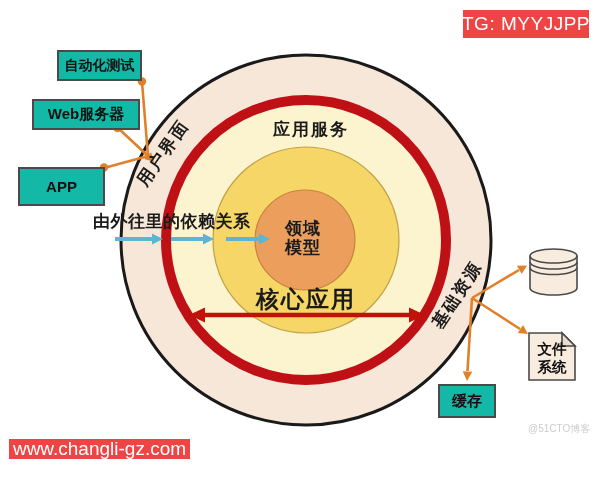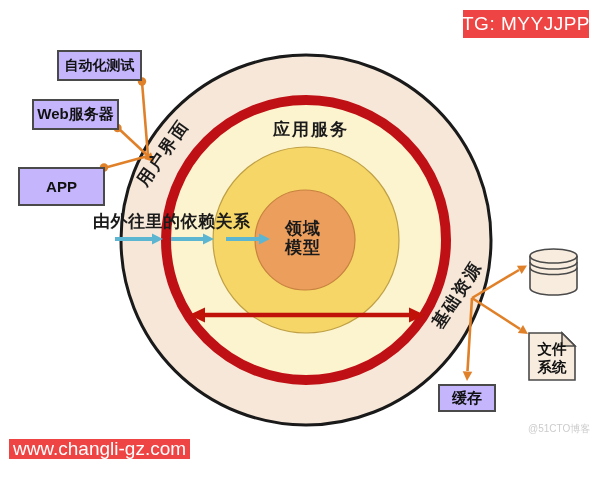--- a/index.html
+++ b/index.html
@@ -31,33 +31,33 @@
     position: absolute;
     left: 528px; top: 422px;
     font-size: 10px;
     color: #cccccc;
     white-space: nowrap;
   }
 
   
   .node {
     position: absolute;
-    background: #c4b5fd;
+    background: #14b8a6;
     border: 2px solid #4a4a4a;
     display: flex;
     align-items: center;
     justify-content: center;
     font-weight: bold;
     color: #111;
     white-space: nowrap;
   }
   .node-auto-test  { left: 57px;  top: 50px;  width: 85px; height: 31px; font-size: 14px; }
-  .node-web-server { left: 32px;  top: 99px;  width: 87px; height: 31px; font-size: 15px; }
+  .node-web-server { left: 32px;  top: 99px;  width: 108px; height: 31px; font-size: 15px; }
   .node-app        { left: 18px;  top: 167px; width: 87px; height: 39px; font-size: 15px; }
-  .node-cache      { left: 438px; top: 384px; width: 58px; height: 28px; font-size: 15px; }
+  .node-cache      { left: 438px; top: 384px; width: 58px; height: 34px; font-size: 15px; }
 
   
   .ring-label {
     position: absolute;
     font-weight: bold;
     color: #1a1a1a;
     white-space: nowrap;
     transform: translate(-50%, -50%);
   }
   .lbl-app-services    { left: 311px; top: 129px; font-size: 17px; letter-spacing: 2px; }
@@ -137,20 +137,21 @@
       <path d="M529 333 L562 333 L575 346 L575 380 L529 380 Z"></path>
       <path d="M562 333 L562 346 L575 346 Z" fill="#ecdccb"></path>
     </g>
   </svg>
 
   <div class="ring-label lbl-app-services">应用服务</div>
   <div class="ring-label lbl-domain-model">
     <div>领域</div>
     <div>模型</div>
   </div>
+  <div class="ring-label lbl-core-app">核心应用</div>
   <div class="ring-label lbl-user-interface">用户界面</div>
   <div class="ring-label lbl-infrastructure">基础资源</div>
   <div class="lbl-dependency-note">由外往里的依赖关系</div>
 
   <div class="node node-auto-test">
     <span>自动化测试</span>
   </div>
   <div class="node node-web-server">
     <span>Web服务器</span>
   </div>

